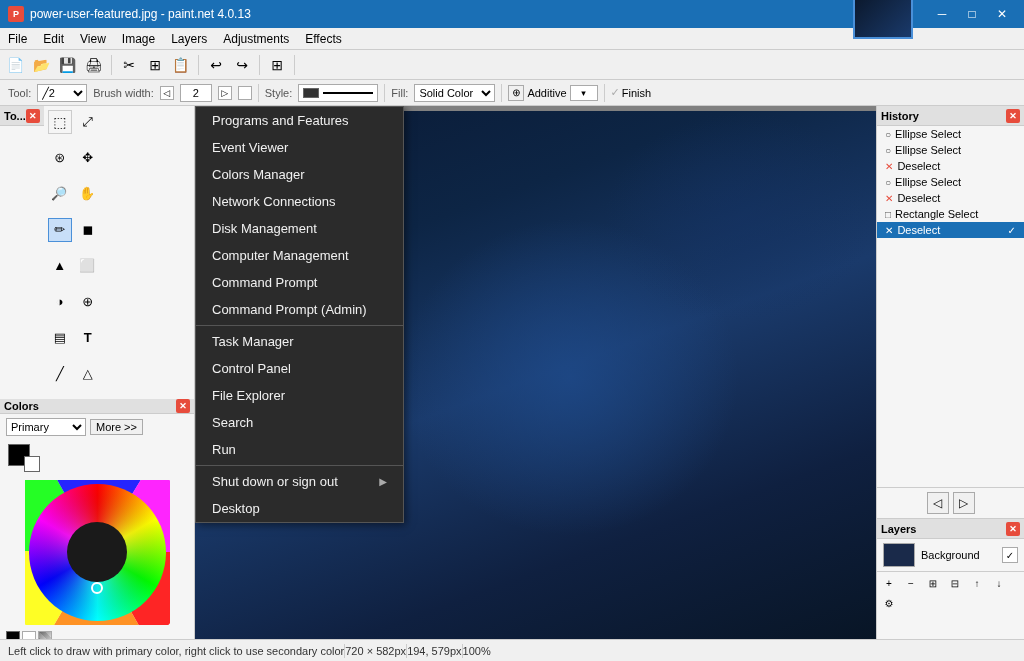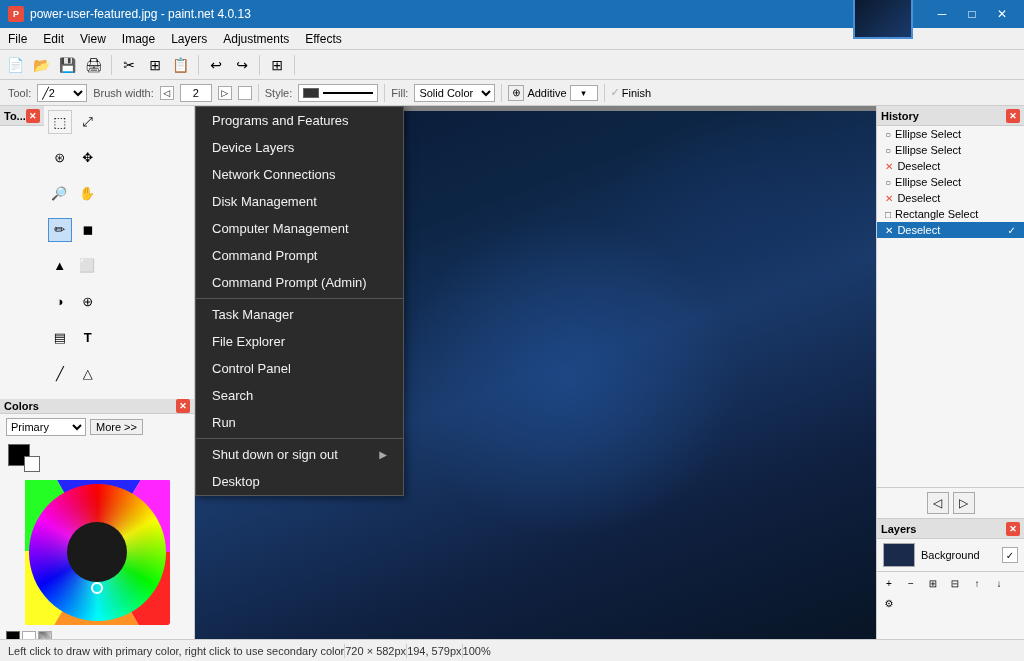--- a/index.html
+++ b/index.html
@@ -549,21 +549,24 @@
           <div style="position:absolute;top:20%;left:30%;width:50%;height:60%;background:radial-gradient(ellipse, rgba(30,74,138,0.8) 0%, transparent 70%);"></div>
           <div style="position:absolute;top:0;right:0;width:40%;height:40%;background:radial-gradient(ellipse, rgba(20,50,100,0.5) 0%, transparent 70%);"></div>
         </div>
       </div>
 
       <div id="context-menu" style="position:absolute;left:0;top:0;">
         <div class="ctx-item">
           <span>Programs and Features</span>
         </div>
         <div class="ctx-item">
-          <span>Device Layers</span>
+          <span>Event Viewer</span>
+        </div>
+        <div class="ctx-item">
+          <span>Colors Manager</span>
         </div>
         <div class="ctx-item">
           <span>Network Connections</span>
         </div>
         <div class="ctx-item">
           <span>Disk Management</span>
         </div>
         <div class="ctx-item">
           <span>Computer Management</span>
         </div>
@@ -571,24 +574,24 @@
           <span>Command Prompt</span>
         </div>
         <div class="ctx-item">
           <span>Command Prompt (Admin)</span>
         </div>
         <div class="ctx-separator"></div>
         <div class="ctx-item">
           <span>Task Manager</span>
         </div>
         <div class="ctx-item">
+          <span>Control Panel</span>
+        </div>
+        <div class="ctx-item">
           <span>File Explorer</span>
-        </div>
-        <div class="ctx-item">
-          <span>Control Panel</span>
         </div>
         <div class="ctx-item">
           <span>Search</span>
         </div>
         <div class="ctx-item">
           <span>Run</span>
         </div>
         <div class="ctx-separator"></div>
         <div class="ctx-item">
           <span>Shut down or sign out</span>

